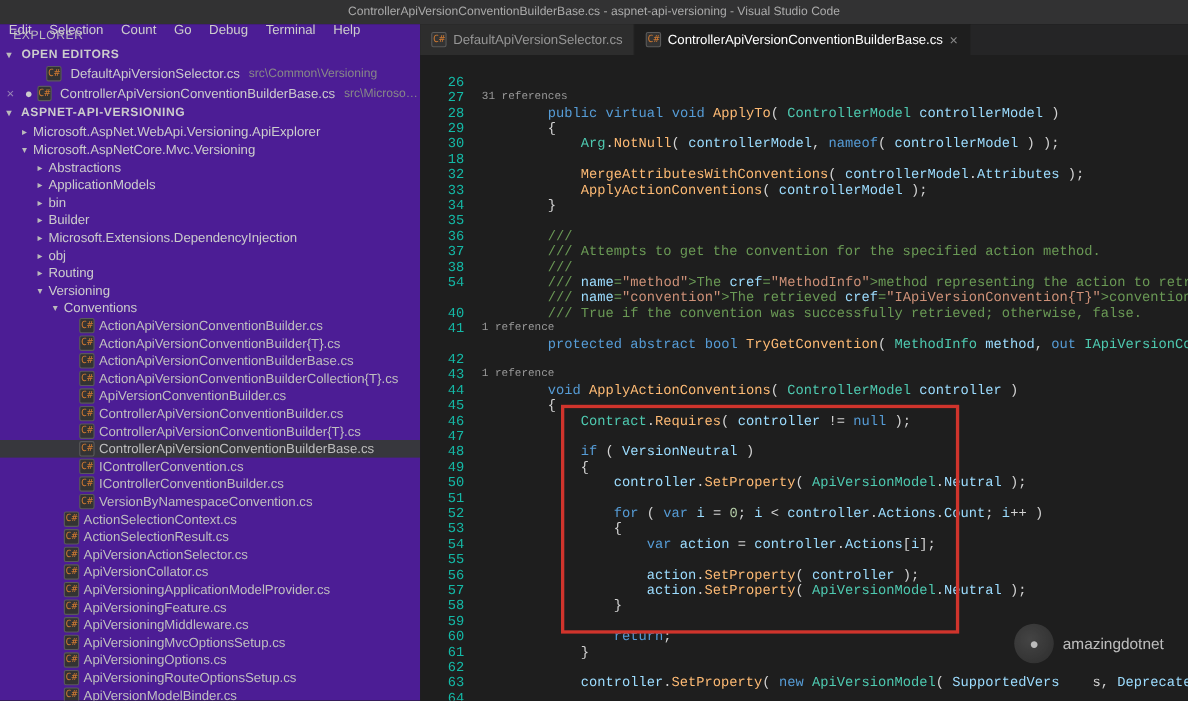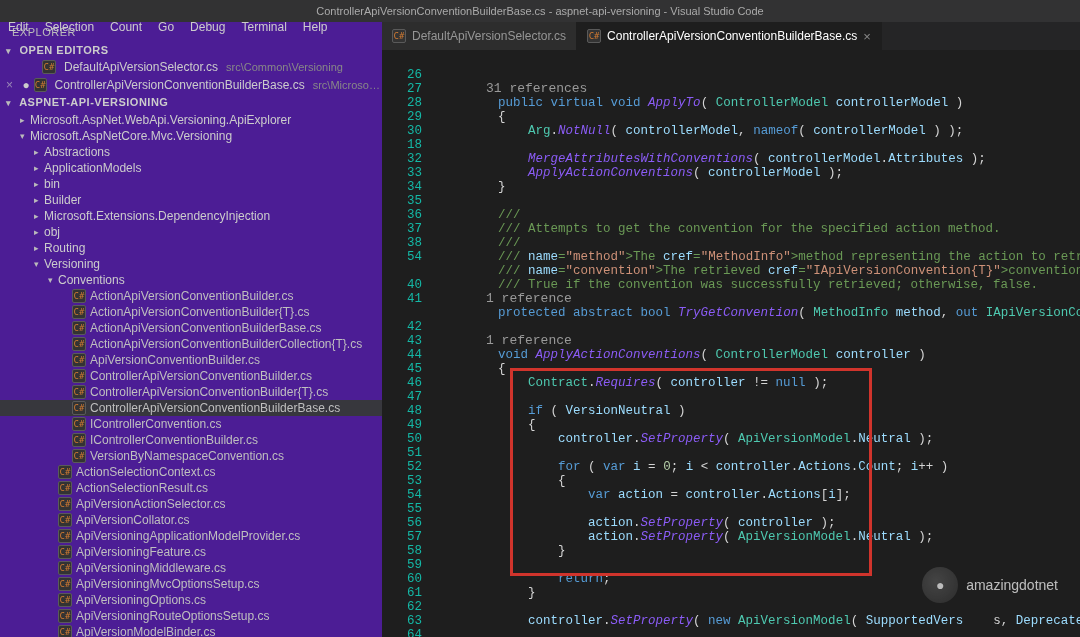--- a/index.html
+++ b/index.html
@@ -25,24 +25,24 @@
 .tab { height:28px; padding:0 10px; display:flex; align-items:center; gap:6px; background:#2d2d2d; color:#969696; font-size:12px; border-right:1px solid #1e1e1e; }
 .tab.active { background:#1e1e1e; color:#fff; }
 .tab .close { color:#888; font-size:13px; }
 .tab-icon { width:14px; height:14px; display:flex; align-items:center; justify-content:center; font-size:9px; font-family:monospace; color:#cc7832; border:1px solid #5a5a5a; background:#333; border-radius:2px; }
 .code-area { flex:1; display:flex; font-family:Consolas,"Courier New",monospace; font-size:12.5px; line-height:14px; overflow:hidden; position:relative; }
 .gutter { width:56px; text-align:right; color:#14b8a6; padding-right:16px; padding-top:4px; }
 .gutter .ln { height:14px; }
 .gutter .ref { height:14px; font-size:9px; visibility:hidden; }
 .code { flex:1; padding-top:4px; color:#d4d4d4; white-space:pre; position:relative; min-width:0; overflow:hidden; }
 .code .codeline { height:14px; }
-.code .refline { height:14px; font-size:13px; color:#999;margin-left:48px; }
+.code .refline { height:14px; font-size:10px; color:#999; }
 .k { color:#569cd6; }
 .t { color:#4ec9b0; }
-.m { color:#8b5cf6;font-style:italic; }
+.m { color:#fdba74; }
 .f { color:#9cdcfe; }
 .s { color:#ce9178; }
 .c { color:#6a9955; }
 .n { color:#b5cea8; }
 .highlight-box { position:absolute; border:3px solid #d0342c; pointer-events:none; }
 .watermark { position:absolute; right:22px; bottom:34px; display:flex; align-items:center; gap:8px; opacity:0.7; color:#fff; font-size:14px; font-family:"Microsoft YaHei",sans-serif; }
 .watermark .circle { width:36px; height:36px; border-radius:50%; background:radial-gradient(circle at 40% 40%, #555, #333); display:flex; align-items:center; justify-content:center; font-size:14px; color:#fff;}
 </style>
 </head>
 <body>

